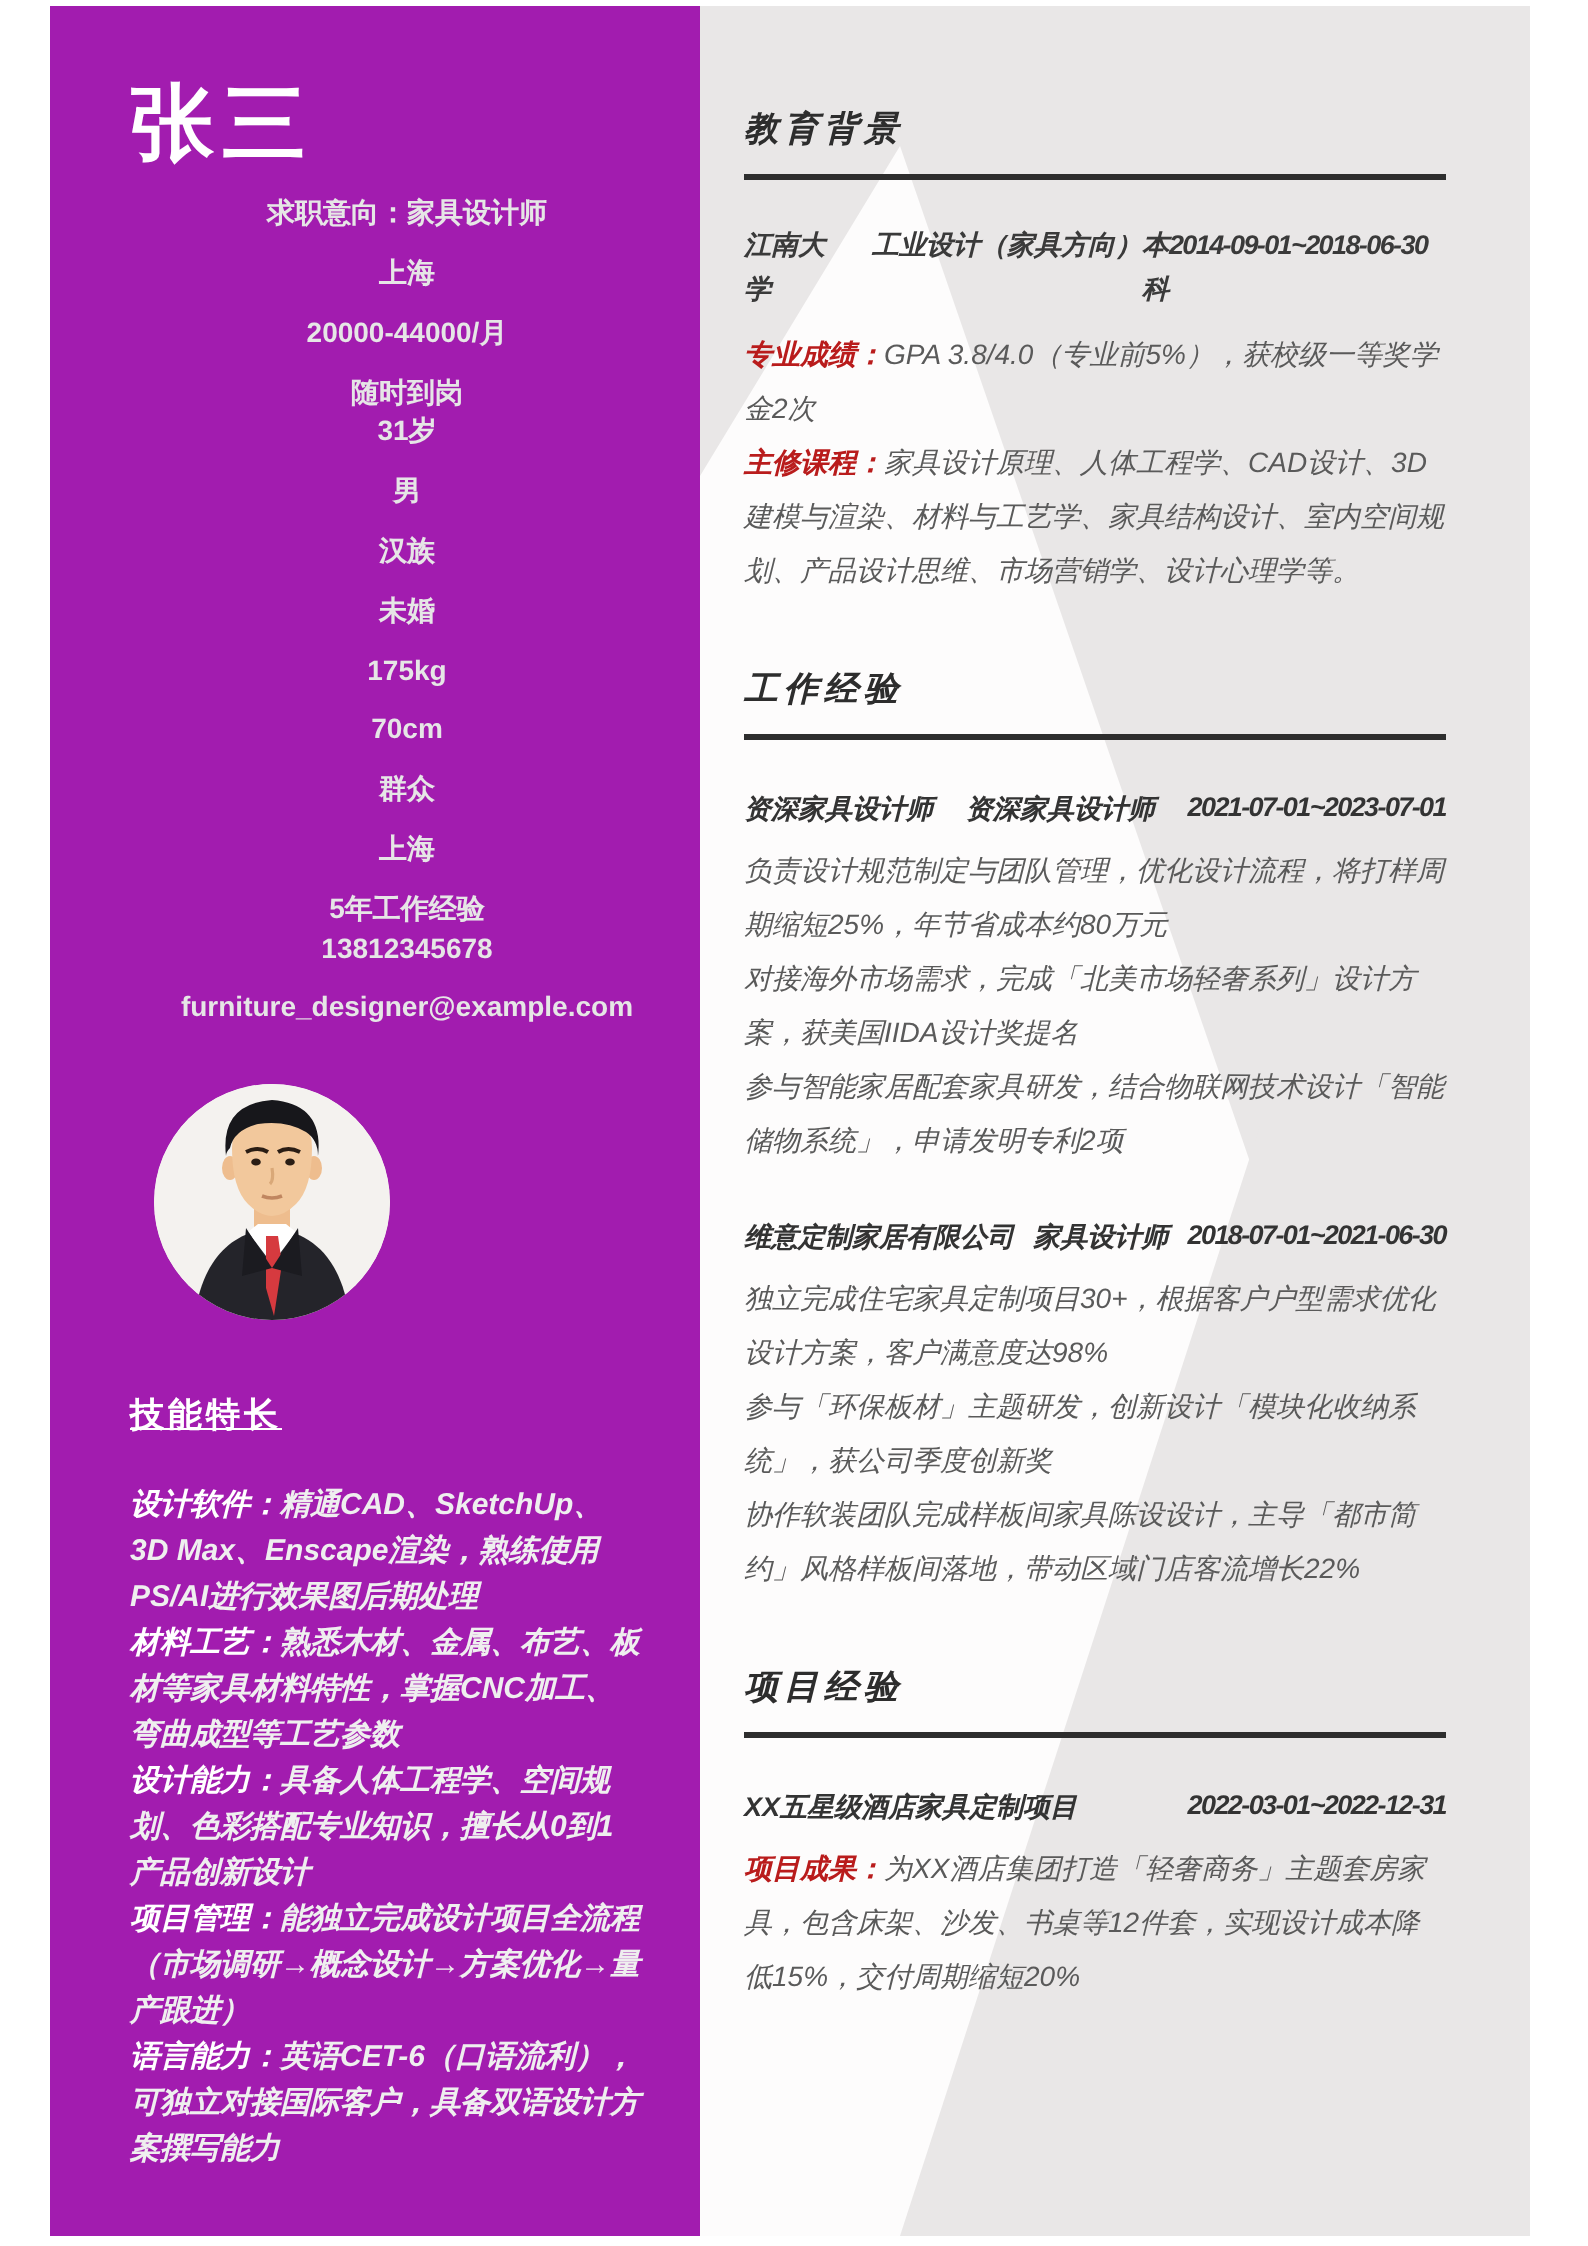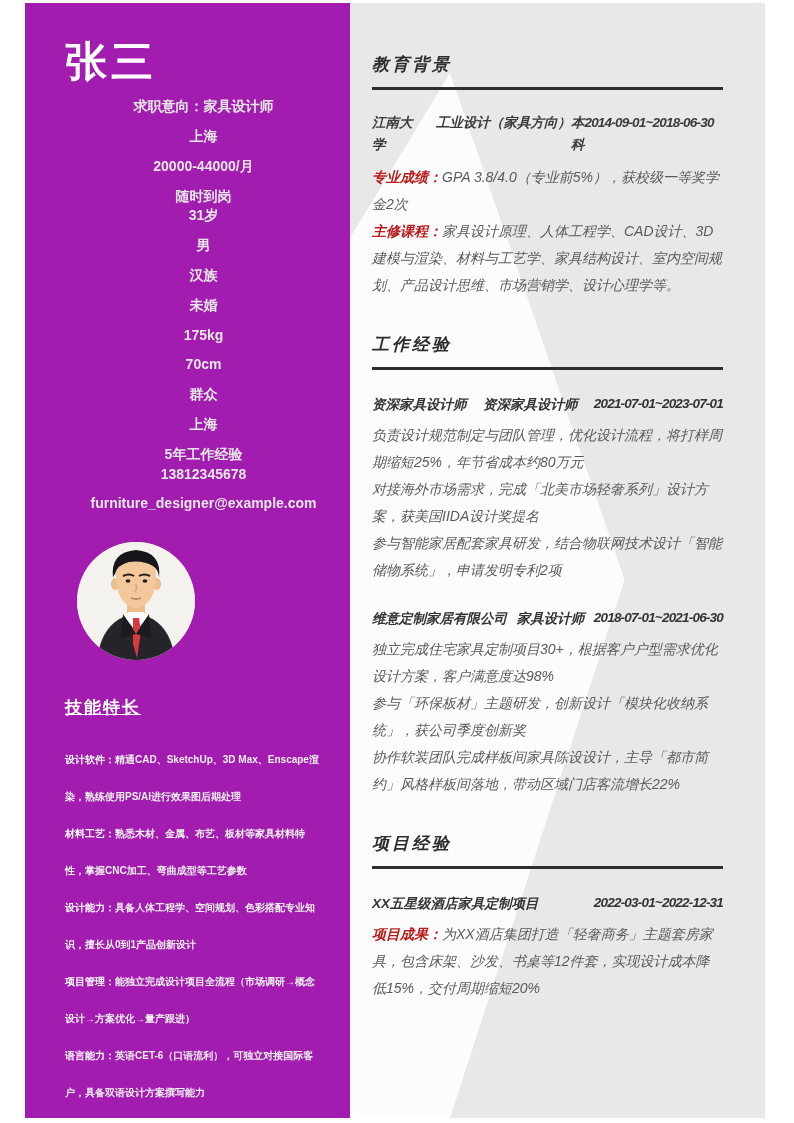--- a/index.html
+++ b/index.html
@@ -12,21 +12,21 @@
     padding:36px 30px 0 40px;overflow:hidden;}
   .name{color:#ffffff;font-size:42px;font-weight:700;letter-spacing:4px;line-height:1.1;}
   .info-list{margin-top:8px;padding-left:22px;text-align:center;}
   .info-item{font-size:14px;font-weight:600;color:#e6e6e6;margin-top:13px;line-height:1.2;}
   .info-item.tight{margin-top:3px;}
   .avatar-wrap{margin:30px 0 0 12px;width:118px;height:118px;border-radius:50%;
     overflow:hidden;background:#f3f1ee;}
   .avatar-wrap svg{display:block;}
   .skills-title{margin-top:36px;color:#fff;font-size:17px;font-weight:700;letter-spacing:2px;text-decoration:underline;}
   .skills{margin-top:22px;}
-  .skill-p{font-size:10px;line-height:37px;color:#efefef;font-weight:600;margin:0;}
+  .skill-p{font-size:15px;line-height:23px;color:#efefef;font-weight:600;margin:0;font-style:italic;}
   .skill-p b{color:#ffffff;font-weight:700;}
 
   
   .panel{position:absolute;left:350px;top:3px;width:415px;height:1115px;
     background:#e9e7e7;overflow:hidden;}
   .bg-wedge{position:absolute;left:0;top:0;width:415px;height:1115px;background:#fdfcfc;
     clip-path:polygon(100px 70px,460px 1115px,0px 1115px,0px 235px);}
   .bg-tri{position:absolute;left:0;top:0;width:415px;height:1115px;background:#e9e7e7;
     clip-path:polygon(100px 1115px,280px 560px,415px 560px,415px 1115px);}
   .content{position:relative;box-sizing:border-box;padding:50px 42px 0 22px;color:#555;}

